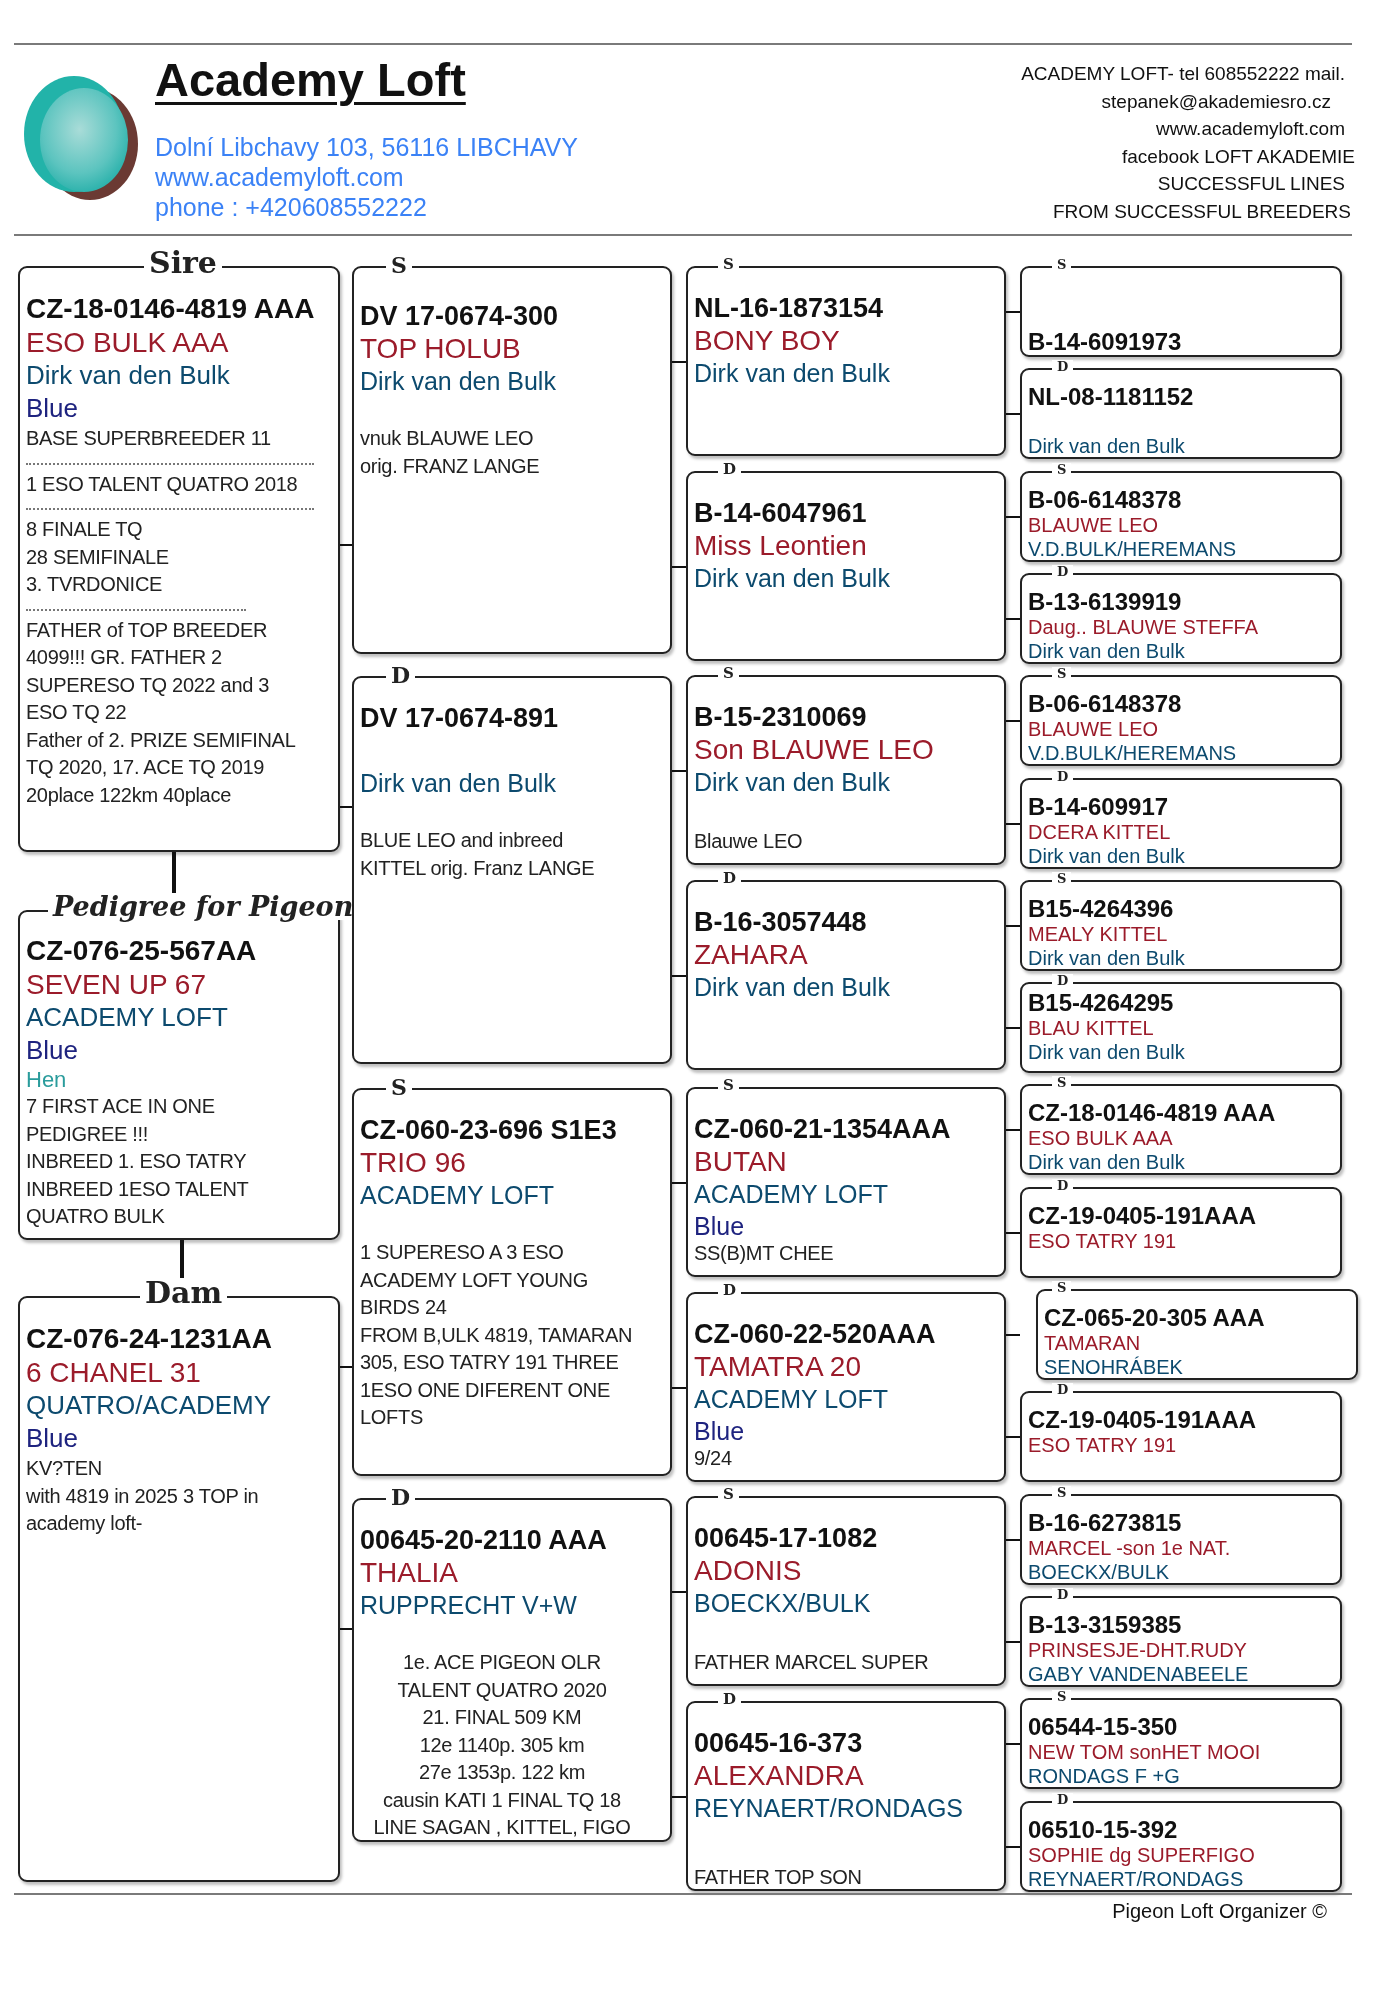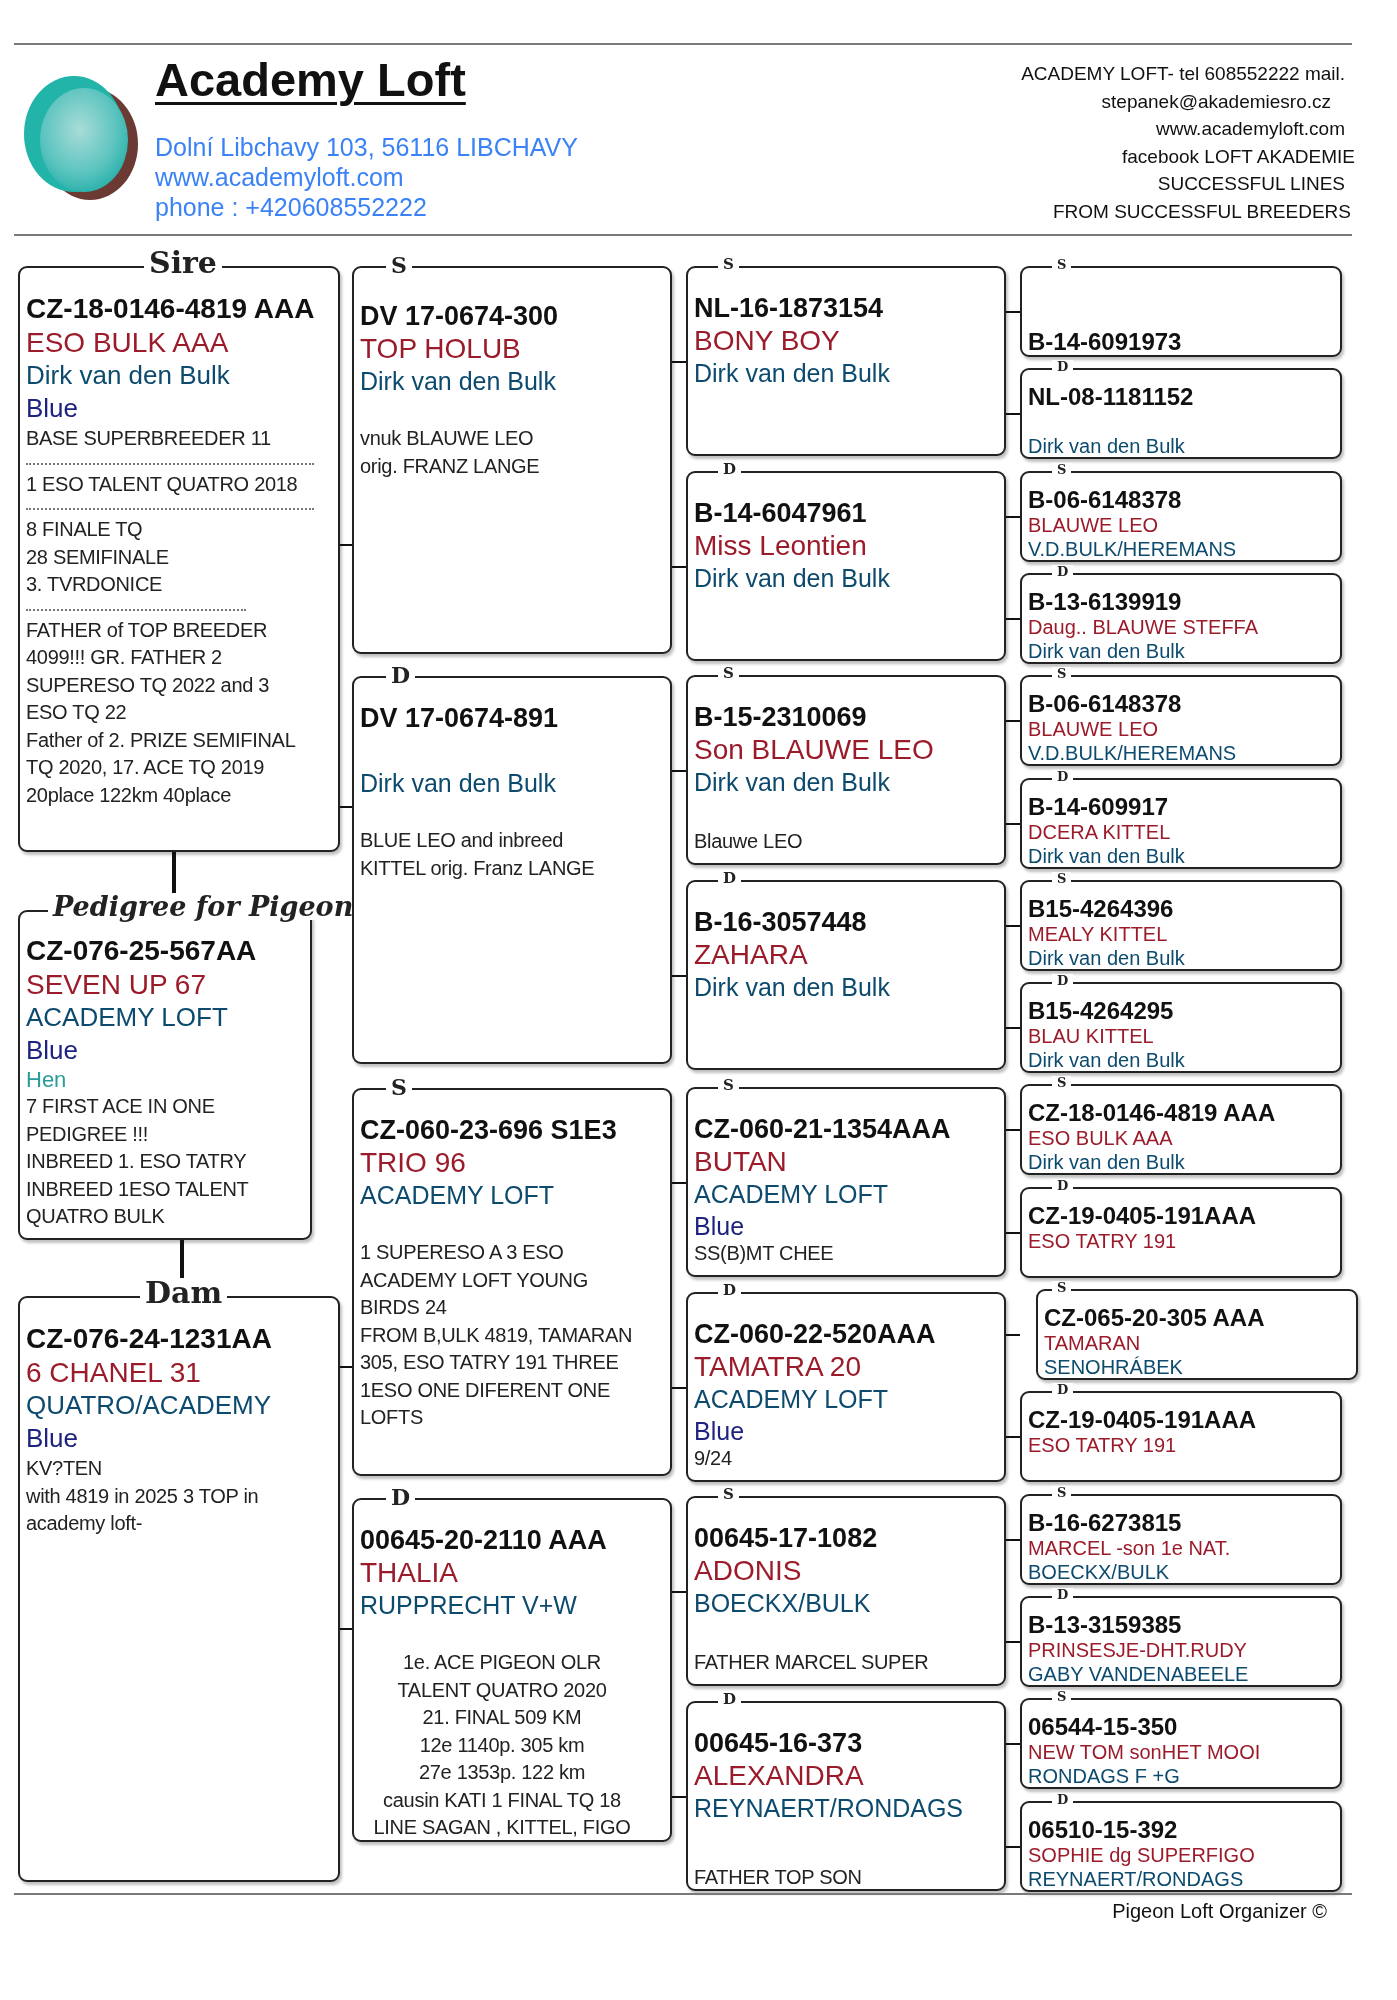--- a/index.html
+++ b/index.html
@@ -103,21 +103,21 @@
 ESO TQ 22
 Father of  2. PRIZE SEMIFINAL
 TQ 2020, 17. ACE TQ 2019
  20place 122km 40place</div>
   </div>
 </div>
 <div class="legend" style="left:144px; top:248px; font-size:30px; font-family:'DejaVu Serif', serif;">Sire</div>
 
 <div class="conn" style="left:172px; top:852px; width:4px; height:46px;"></div>
 
-<div class="box c1" style="left:18px; top:910px; width:294px; height:330px;">
+<div class="box c1" style="left:18px; top:910px; width:322px; height:330px;">
   <div class="inner" style="padding-top:22px;">
     <div class="ring">CZ-076-25-567AA</div>
     <div class="name">SEVEN UP 67</div>
     <div class="breeder">ACADEMY LOFT</div>
     <div class="color">Blue</div>
     <div class="sex">Hen</div>
     <div class="note">7  FIRST ACE IN ONE
 PEDIGREE !!!
 INBREED 1. ESO TATRY
 INBREED 1ESO TALENT
@@ -341,21 +341,21 @@
     <div class="box c4" style="left: 1020px; top: 879.8px; width: 322px; height: 91px;">
       <div class="inner" style="padding-top: 14px;">
         <div class="ring">B15-4264396</div>
         <div class="name" style="min-height: 24px;">MEALY KITTEL</div>
         <div class="breeder">Dirk van den Bulk</div>
       </div>
     </div>
     <div class="legend" style="left: 1052px; top: 871.8px; font-size: 13px;">S</div>
     <div class="conn" style="left: 1006px; top: 924.8px; width: 14px; height: 2px;"></div>
     <div class="box c4" style="left: 1020px; top: 982.1px; width: 322px; height: 91px;">
-      <div class="inner" style="padding-top: 14px;">
+      <div class="inner" style="padding-top: 6px;">
         <div class="ring">B15-4264295</div>
         <div class="name" style="min-height: 24px;">BLAU KITTEL</div>
         <div class="breeder">Dirk van den Bulk</div>
       </div>
     </div>
     <div class="legend" style="left: 1052px; top: 974.1px; font-size: 13px;">D</div>
     <div class="conn" style="left: 1006px; top: 1027.1px; width: 14px; height: 2px;"></div>
     <div class="box c4" style="left: 1020px; top: 1084.4px; width: 322px; height: 91px;">
       <div class="inner" style="padding-top: 14px;">
         <div class="ring">CZ-18-0146-4819 AAA</div>

